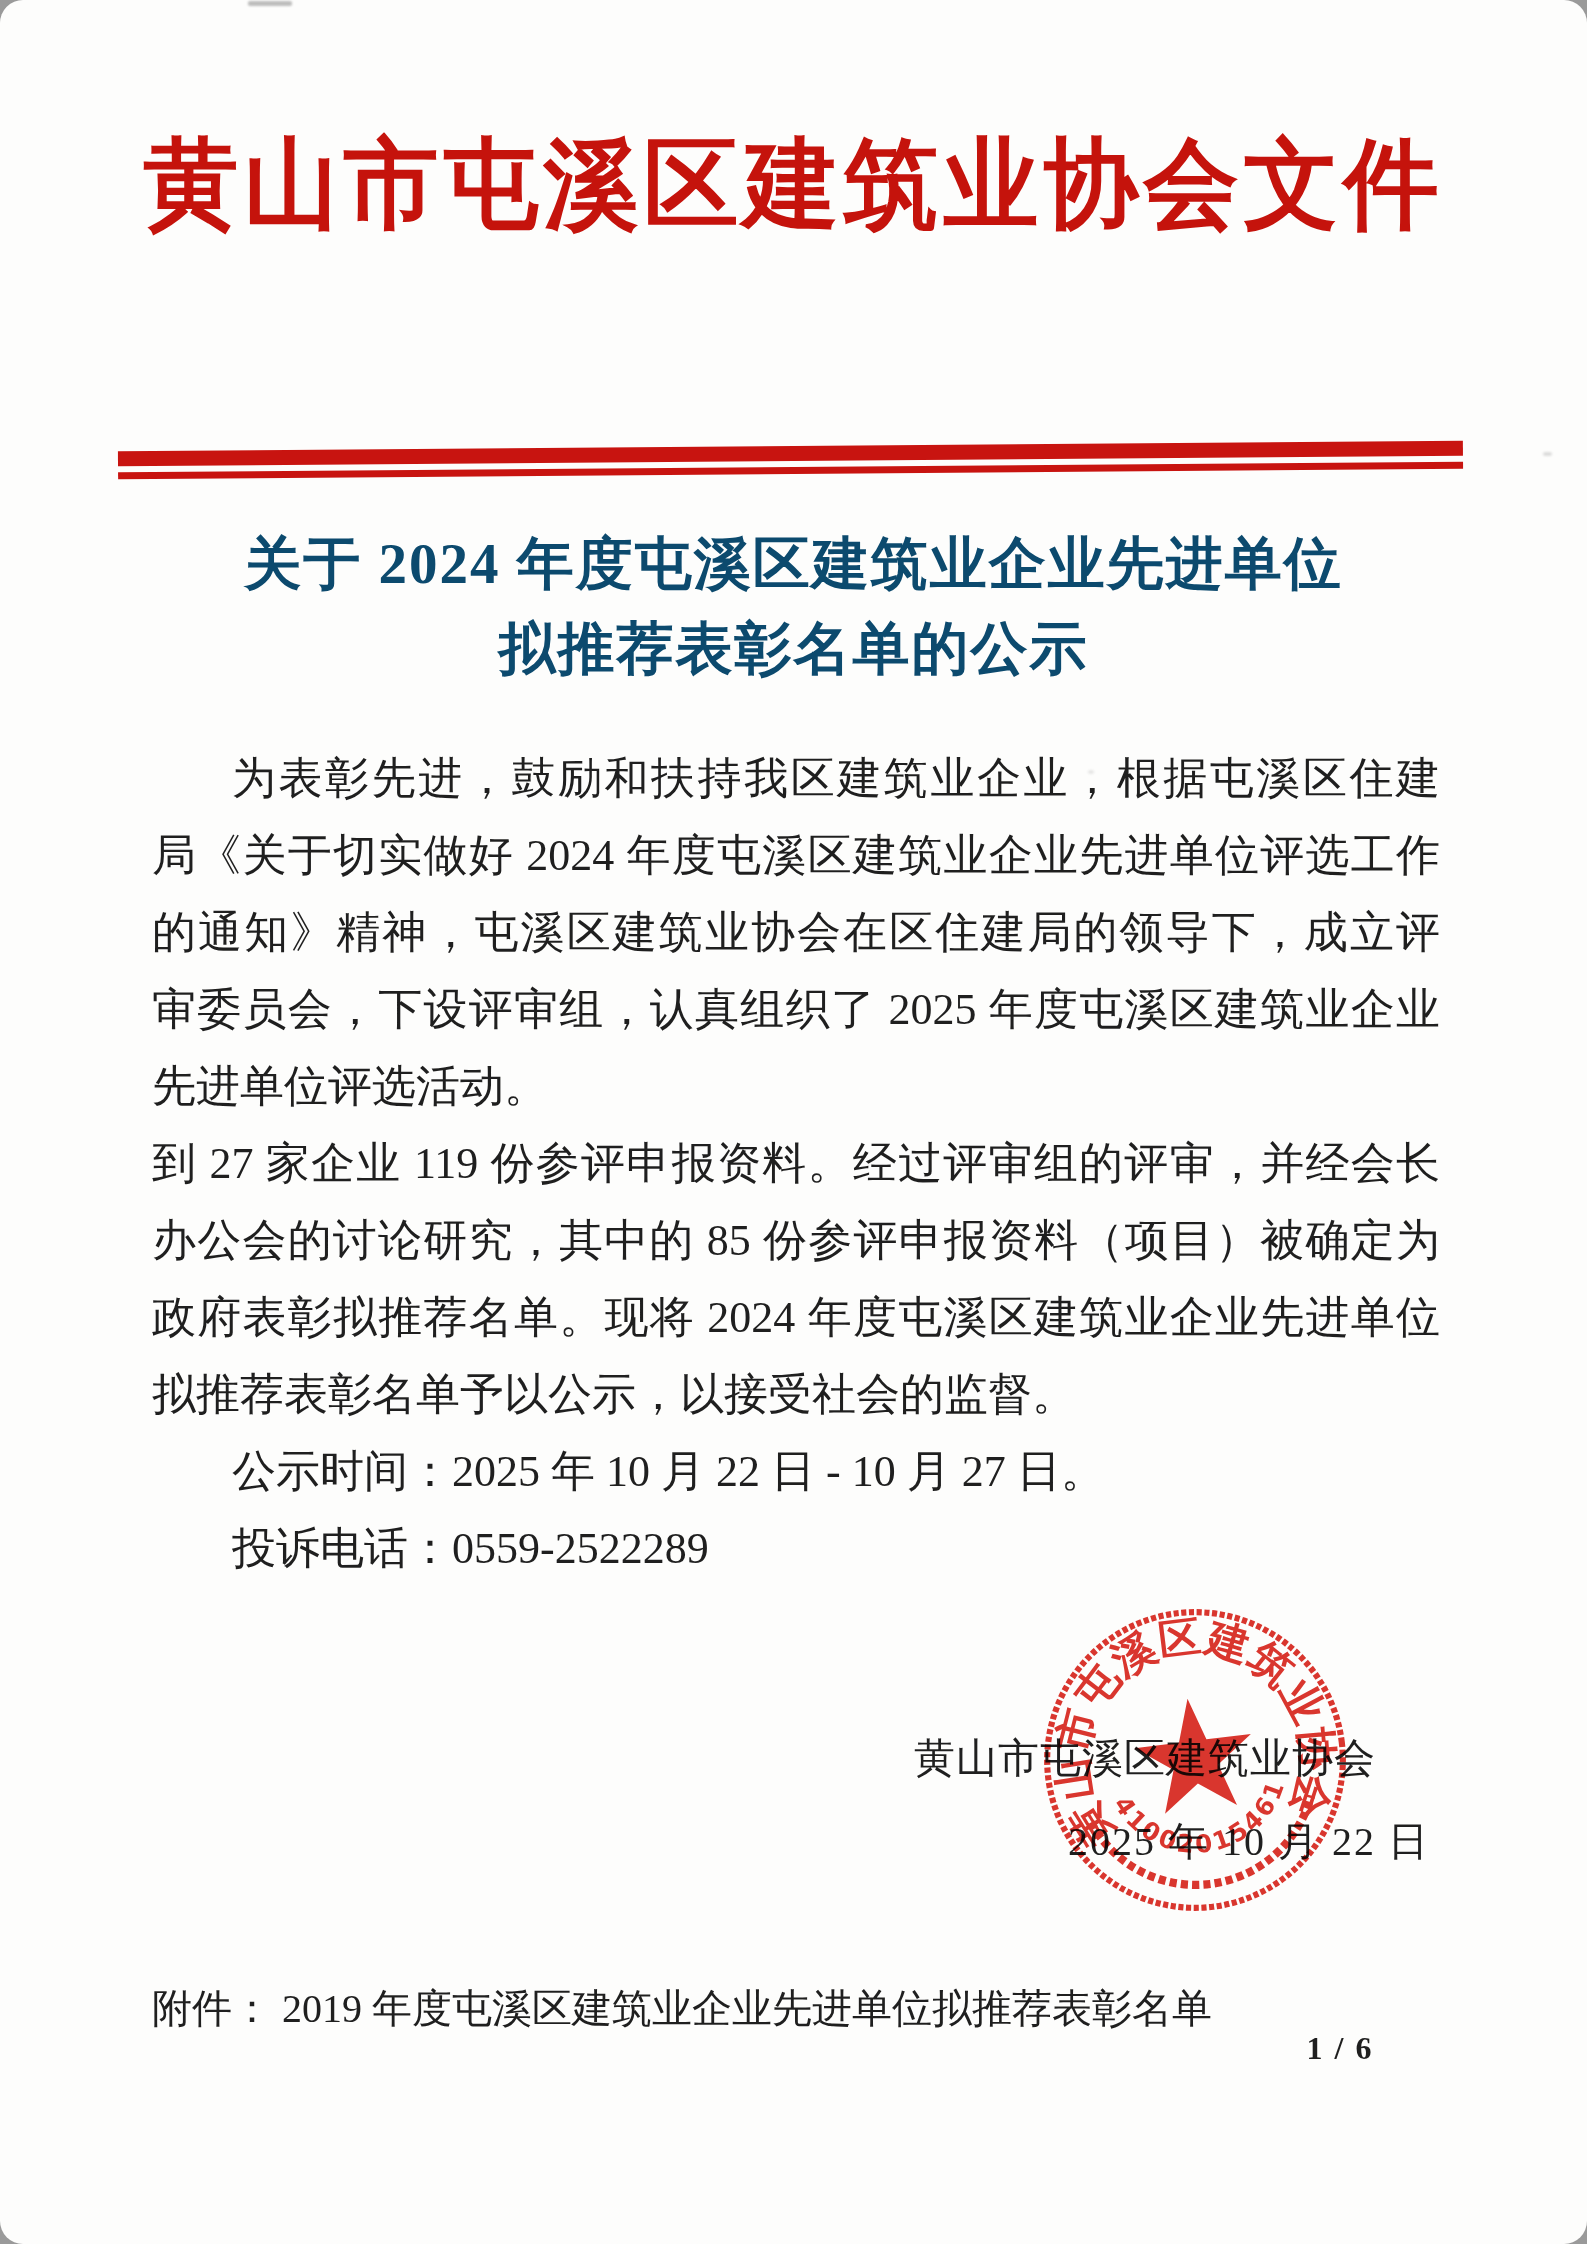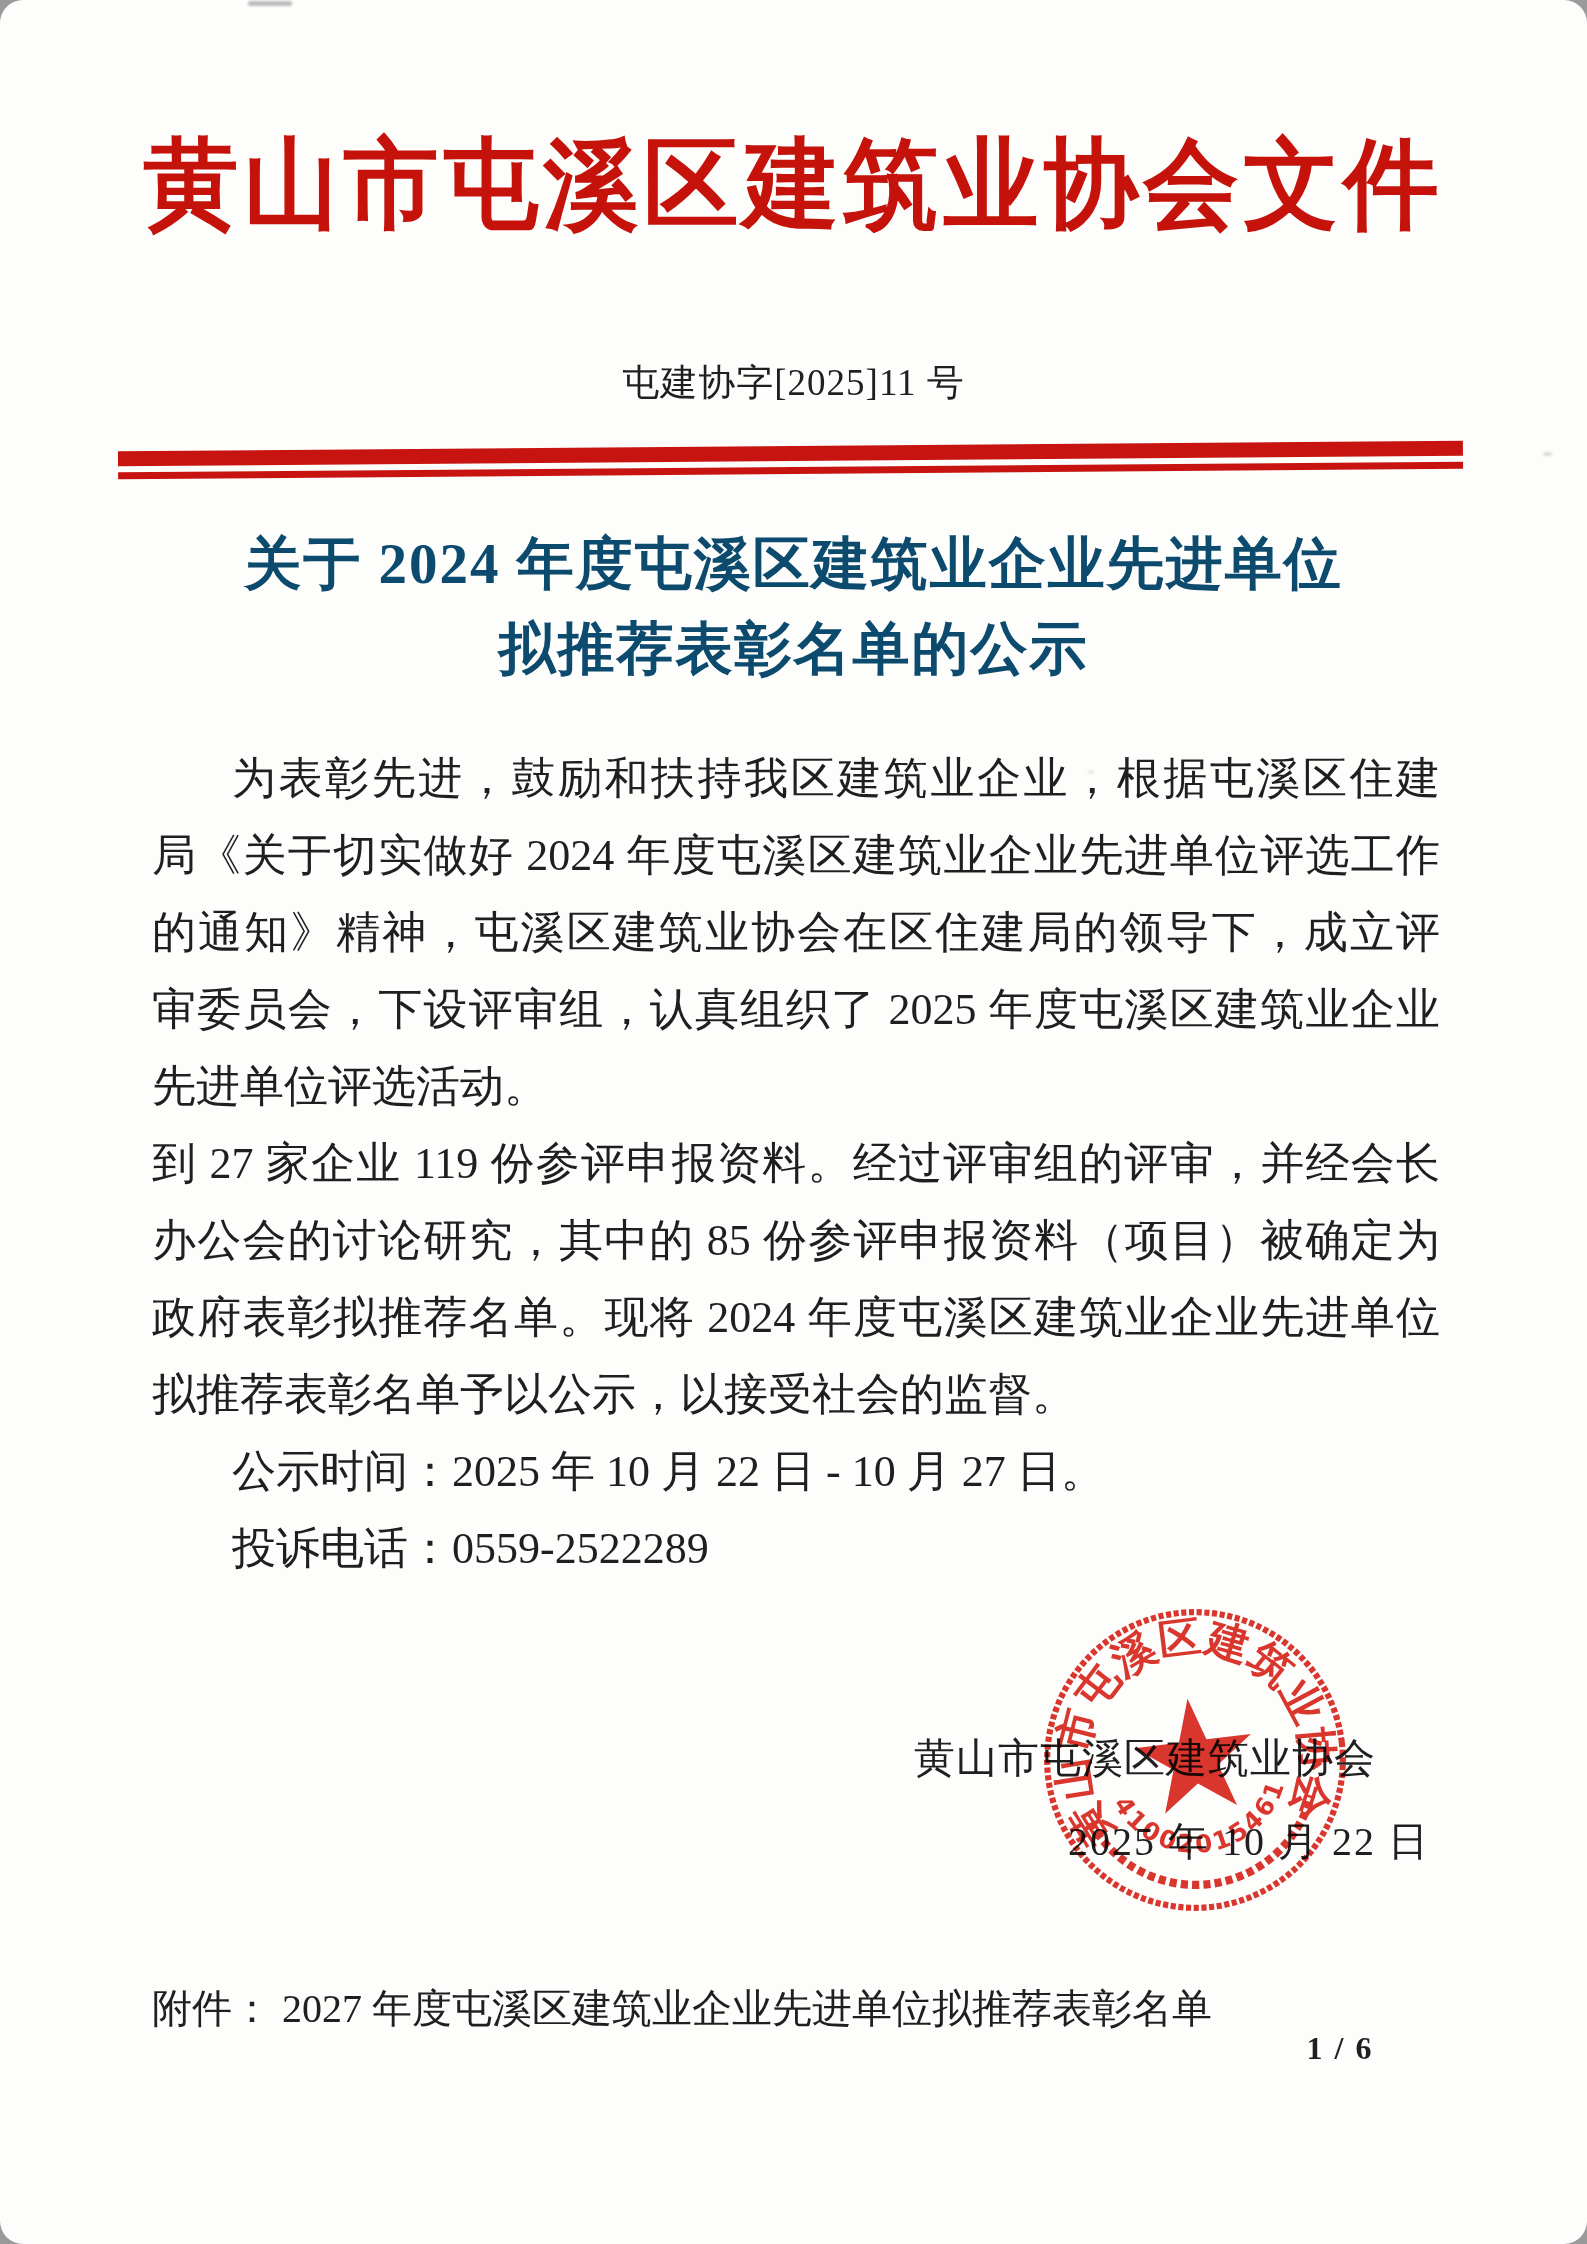--- a/index.html
+++ b/index.html
@@ -96,21 +96,20 @@
 </head>
 <body>
 
 <div class="page">
 
   <div class="abs speck s1"></div>
   <div class="abs speck s2"></div>
   <div class="abs speck s3"></div>
 
   <div class="abs header-title">黄山市屯溪区建筑业协会文件</div>
-  <div class="abs doc-number">屯建协字[2025]11 号</div>
 
   <div class="abs red-sep">
     <div class="thick"></div>
     <div class="thin"></div>
   </div>
 
   <div class="abs doc-title">
     <div>关于 2024 年度屯溪区建筑业企业先进单位</div>
     <div>拟推荐表彰名单的公示</div>
   </div>
@@ -148,17 +147,17 @@
       </text>
 
       <text font-size="24" font-weight="bold" fill="#d8251c" letter-spacing="3" font-family="'DejaVu Sans','Liberation Sans',sans-serif">
         <textPath href="#serialPath" startOffset="50%" text-anchor="middle">3410020154617</textPath>
       </text>
 
       <path d="M 42 198 A 116 116 0 0 0 258 198" fill="none" stroke="#d8251c" stroke-width="8" stroke-dasharray="7 4"></path>
     </svg>
   </div>
 
-  <div class="abs attachment">附件：  2027 年度屯溪区建筑业企业先进单位拟推荐表彰名单</div>
+  <div class="abs attachment">附件：  2019 年度屯溪区建筑业企业先进单位拟推荐表彰名单</div>
 
   <div class="abs page-number">1 / 6</div>
 
 </div>
 
 </body></html>

